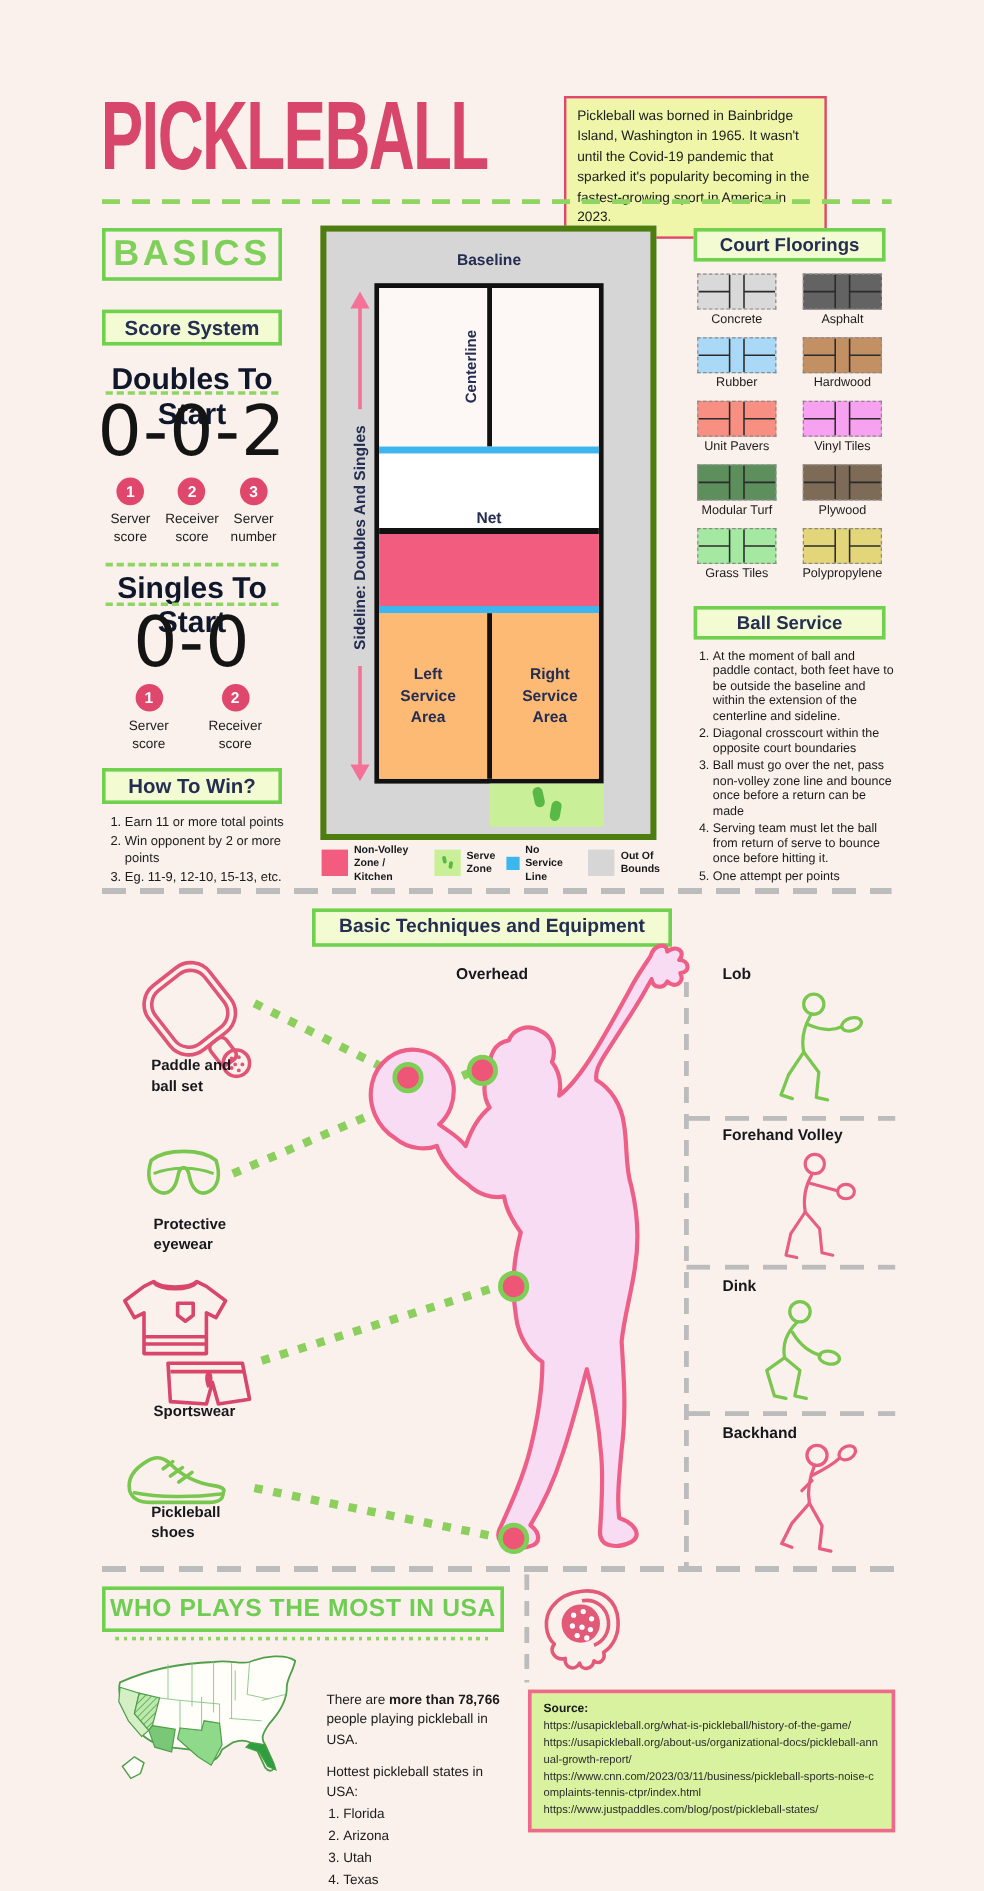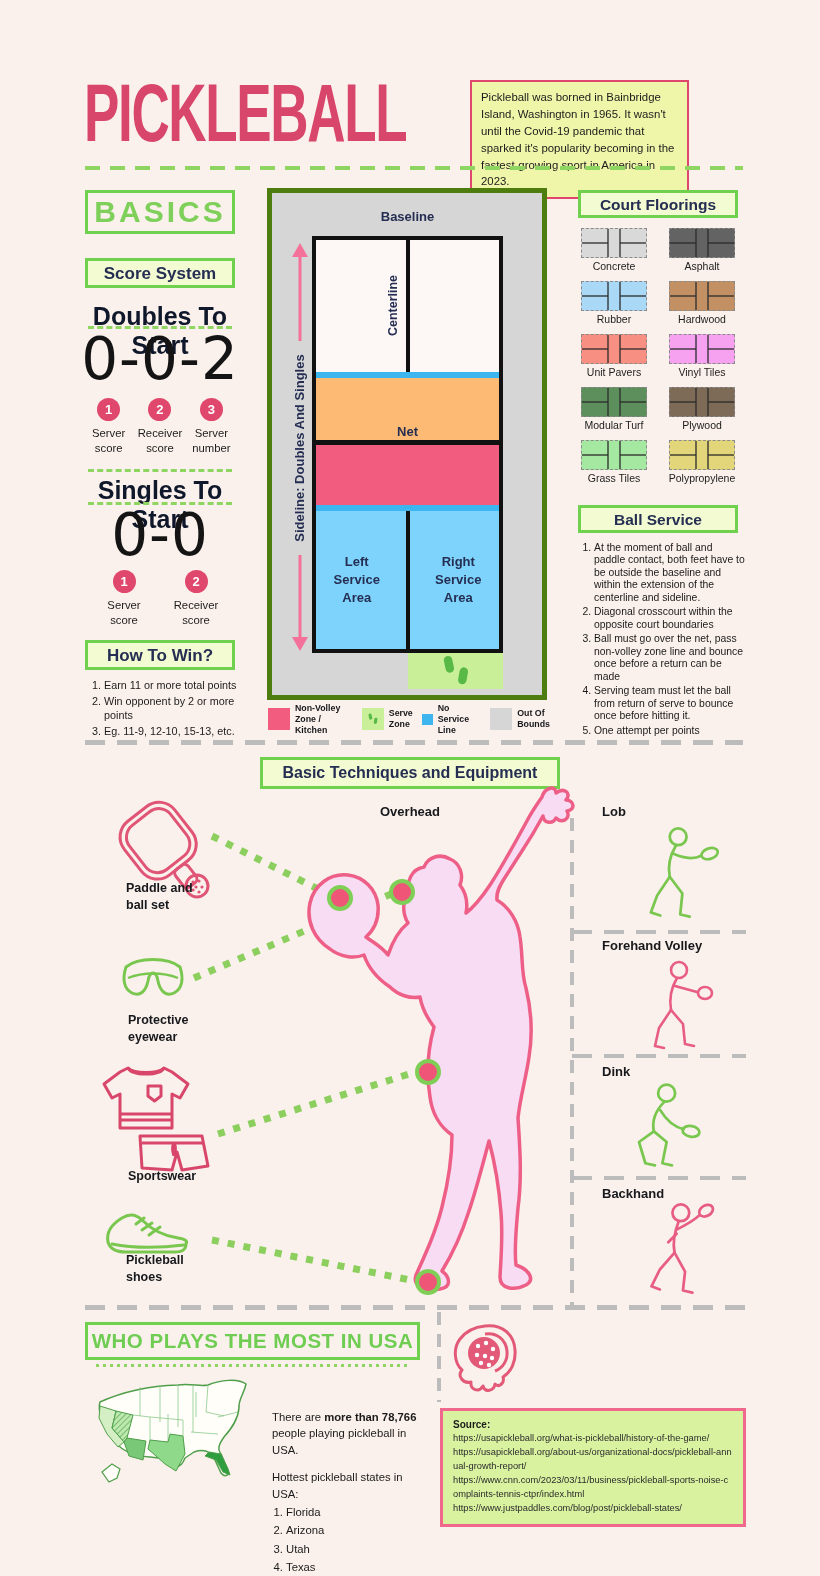--- a/index.html
+++ b/index.html
@@ -155,27 +155,27 @@
       <line x1="12" y1="0" x2="12" y2="84" stroke="#f4729a" stroke-width="3"></line>
       <path d="M12,96 L4,82 L20,82 Z" fill="#f4729a"></path>
     </svg>
 
     <div class="abs inner-court">
       <div class="ic-row" style="height:132px;background:#fdf8f6;">
         <div class="ic-center"></div>
         <div class="abs rot court-lbl" style="left:12px;top:58px;width:130px;height:15px;font-size:12.5px;">Centerline</div>
       </div>
       <div style="height:6px;background:#3db5ef;"></div>
-      <div class="ic-row" style="height:62px;background:#fdba74;">
+      <div class="ic-row" style="height:62px;background:#ffffff;">
         <div class="abs court-lbl center" style="left:0;right:0;bottom:1px;">Net</div>
       </div>
       <div style="height:5px;background:#111;"></div>
       <div style="height:60px;background:#f25d7f;"></div>
       <div style="height:6px;background:#3db5ef;"></div>
-      <div class="ic-row" style="flex:1;background:#7dd3fc;gap:20px;">
+      <div class="ic-row" style="flex:1;background:#fdba74;gap:20px;">
         <div class="ic-center"></div>
         <div class="ic-half">
             <div class="svc-label prel">Left
 Service
 Area</div>
           </div>
         <div class="ic-half">
             <div class="svc-label prel">Right
 Service
 Area</div>

